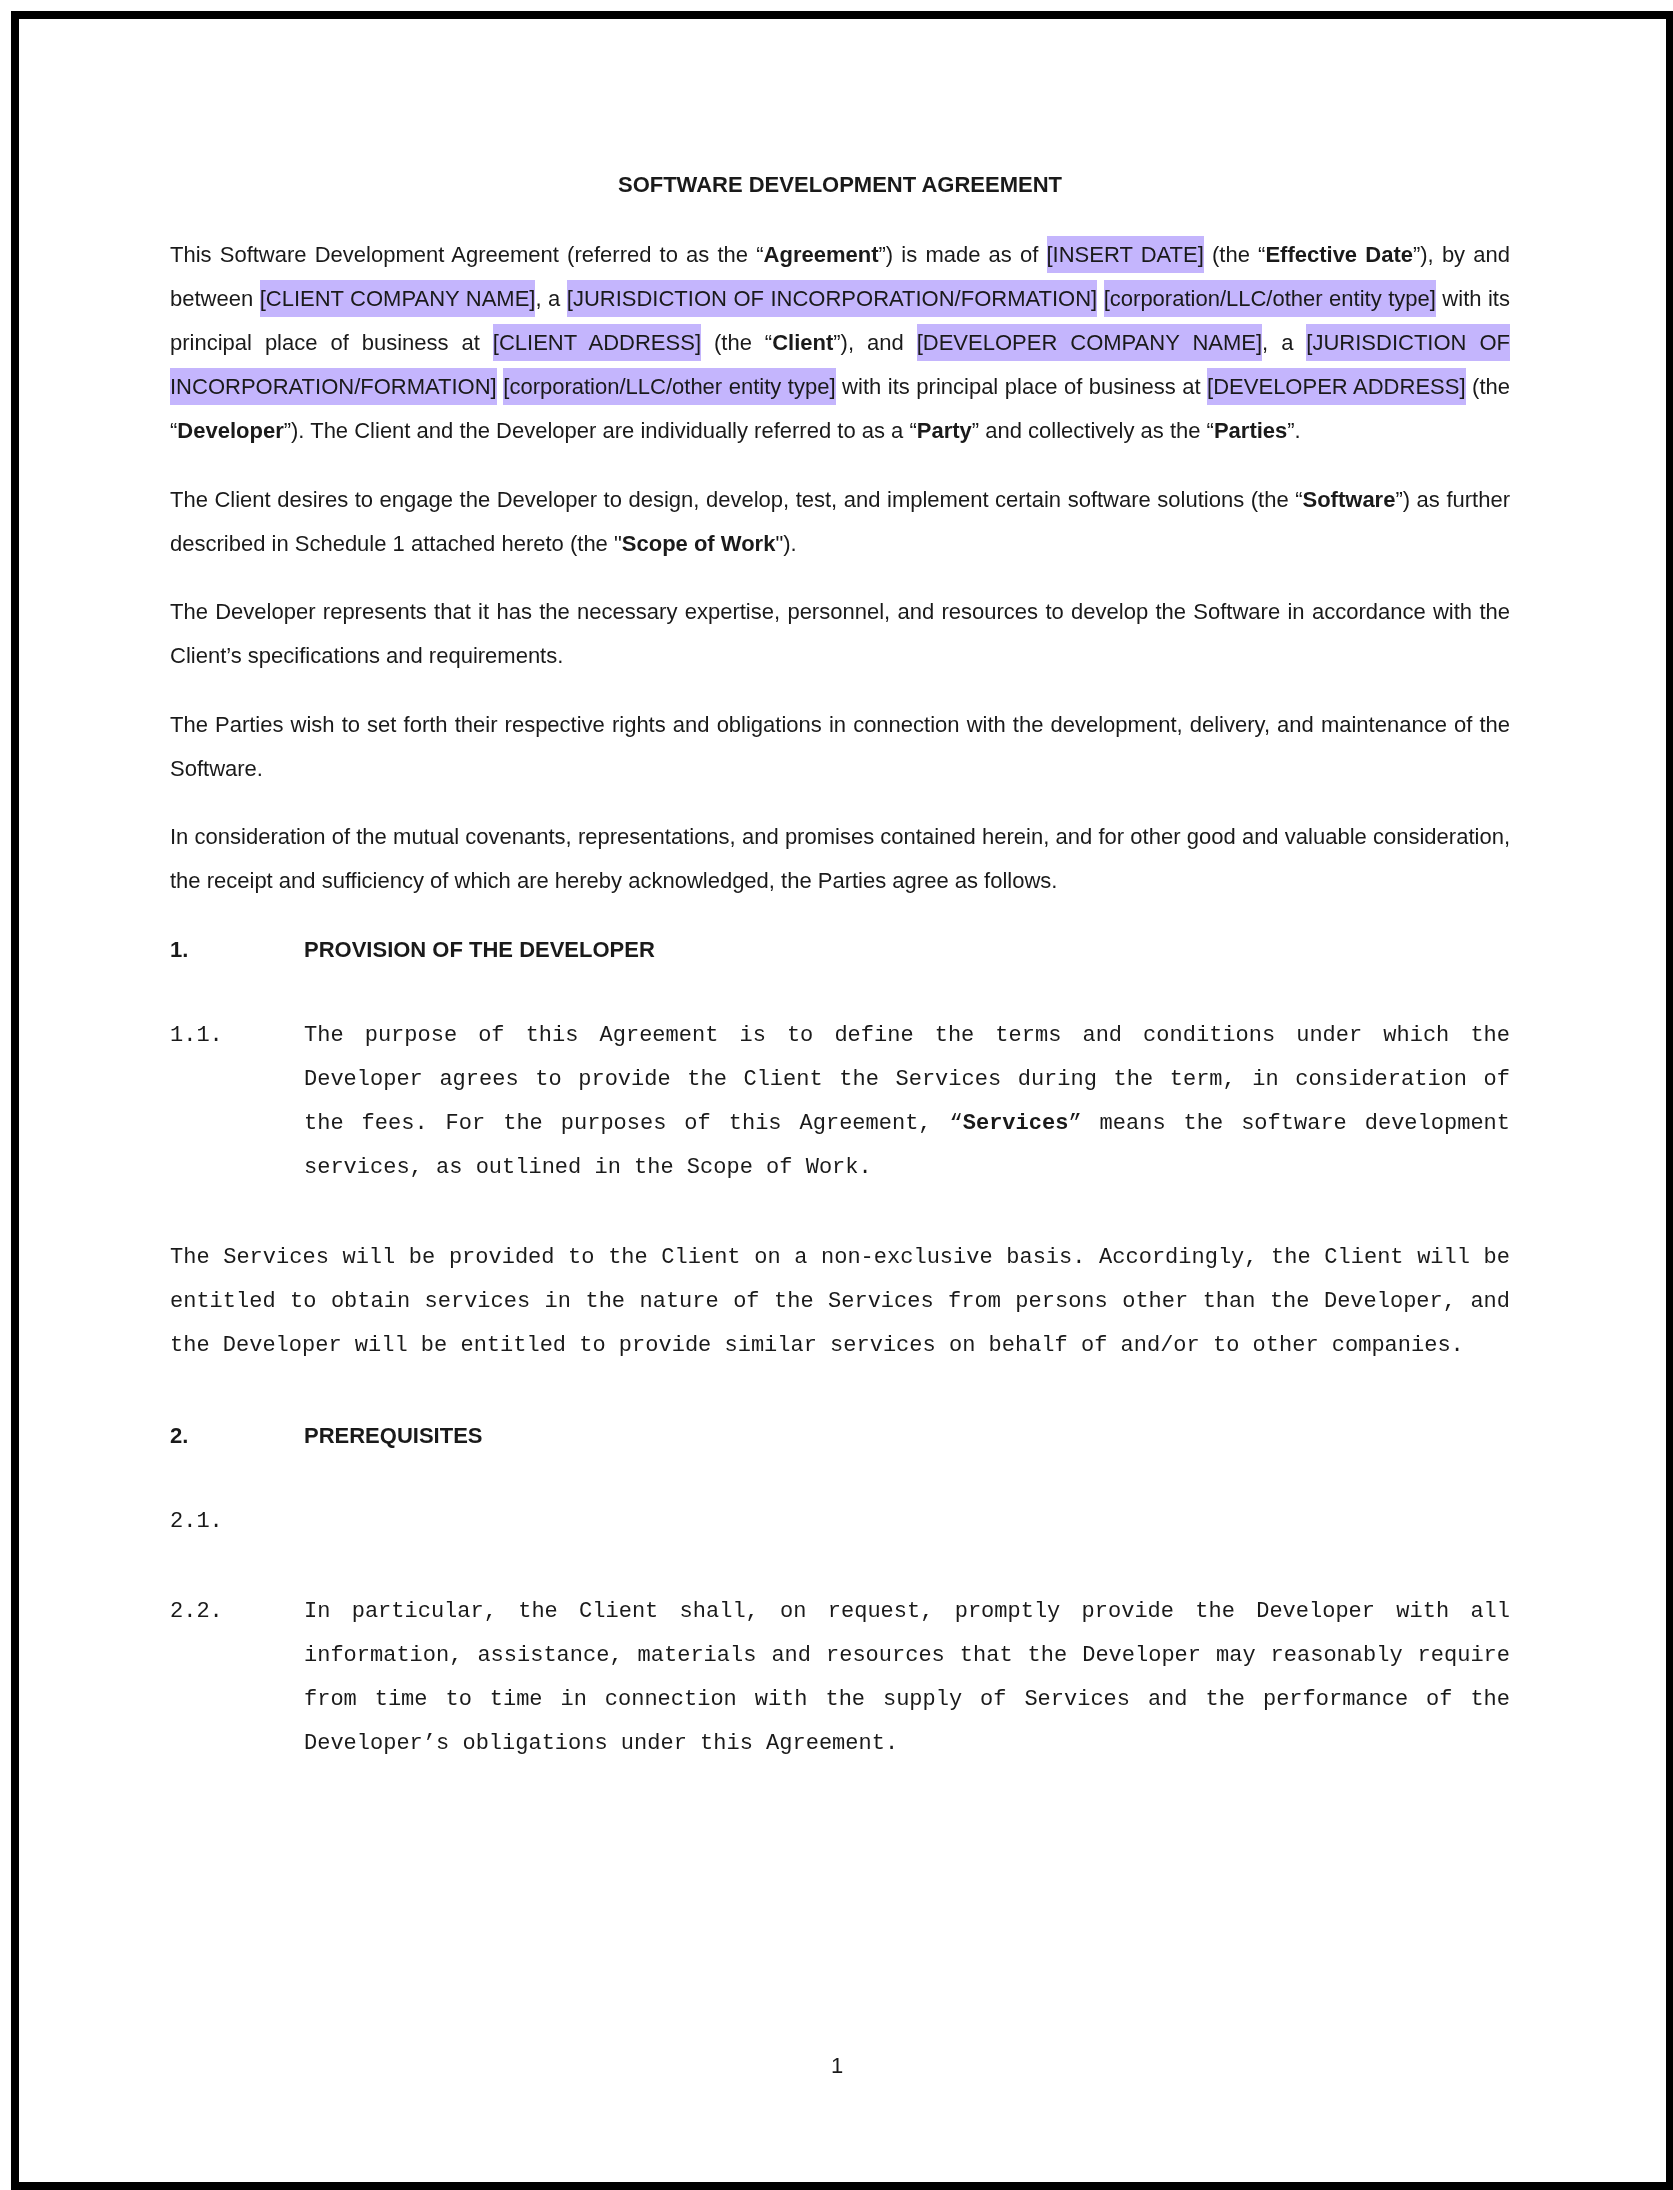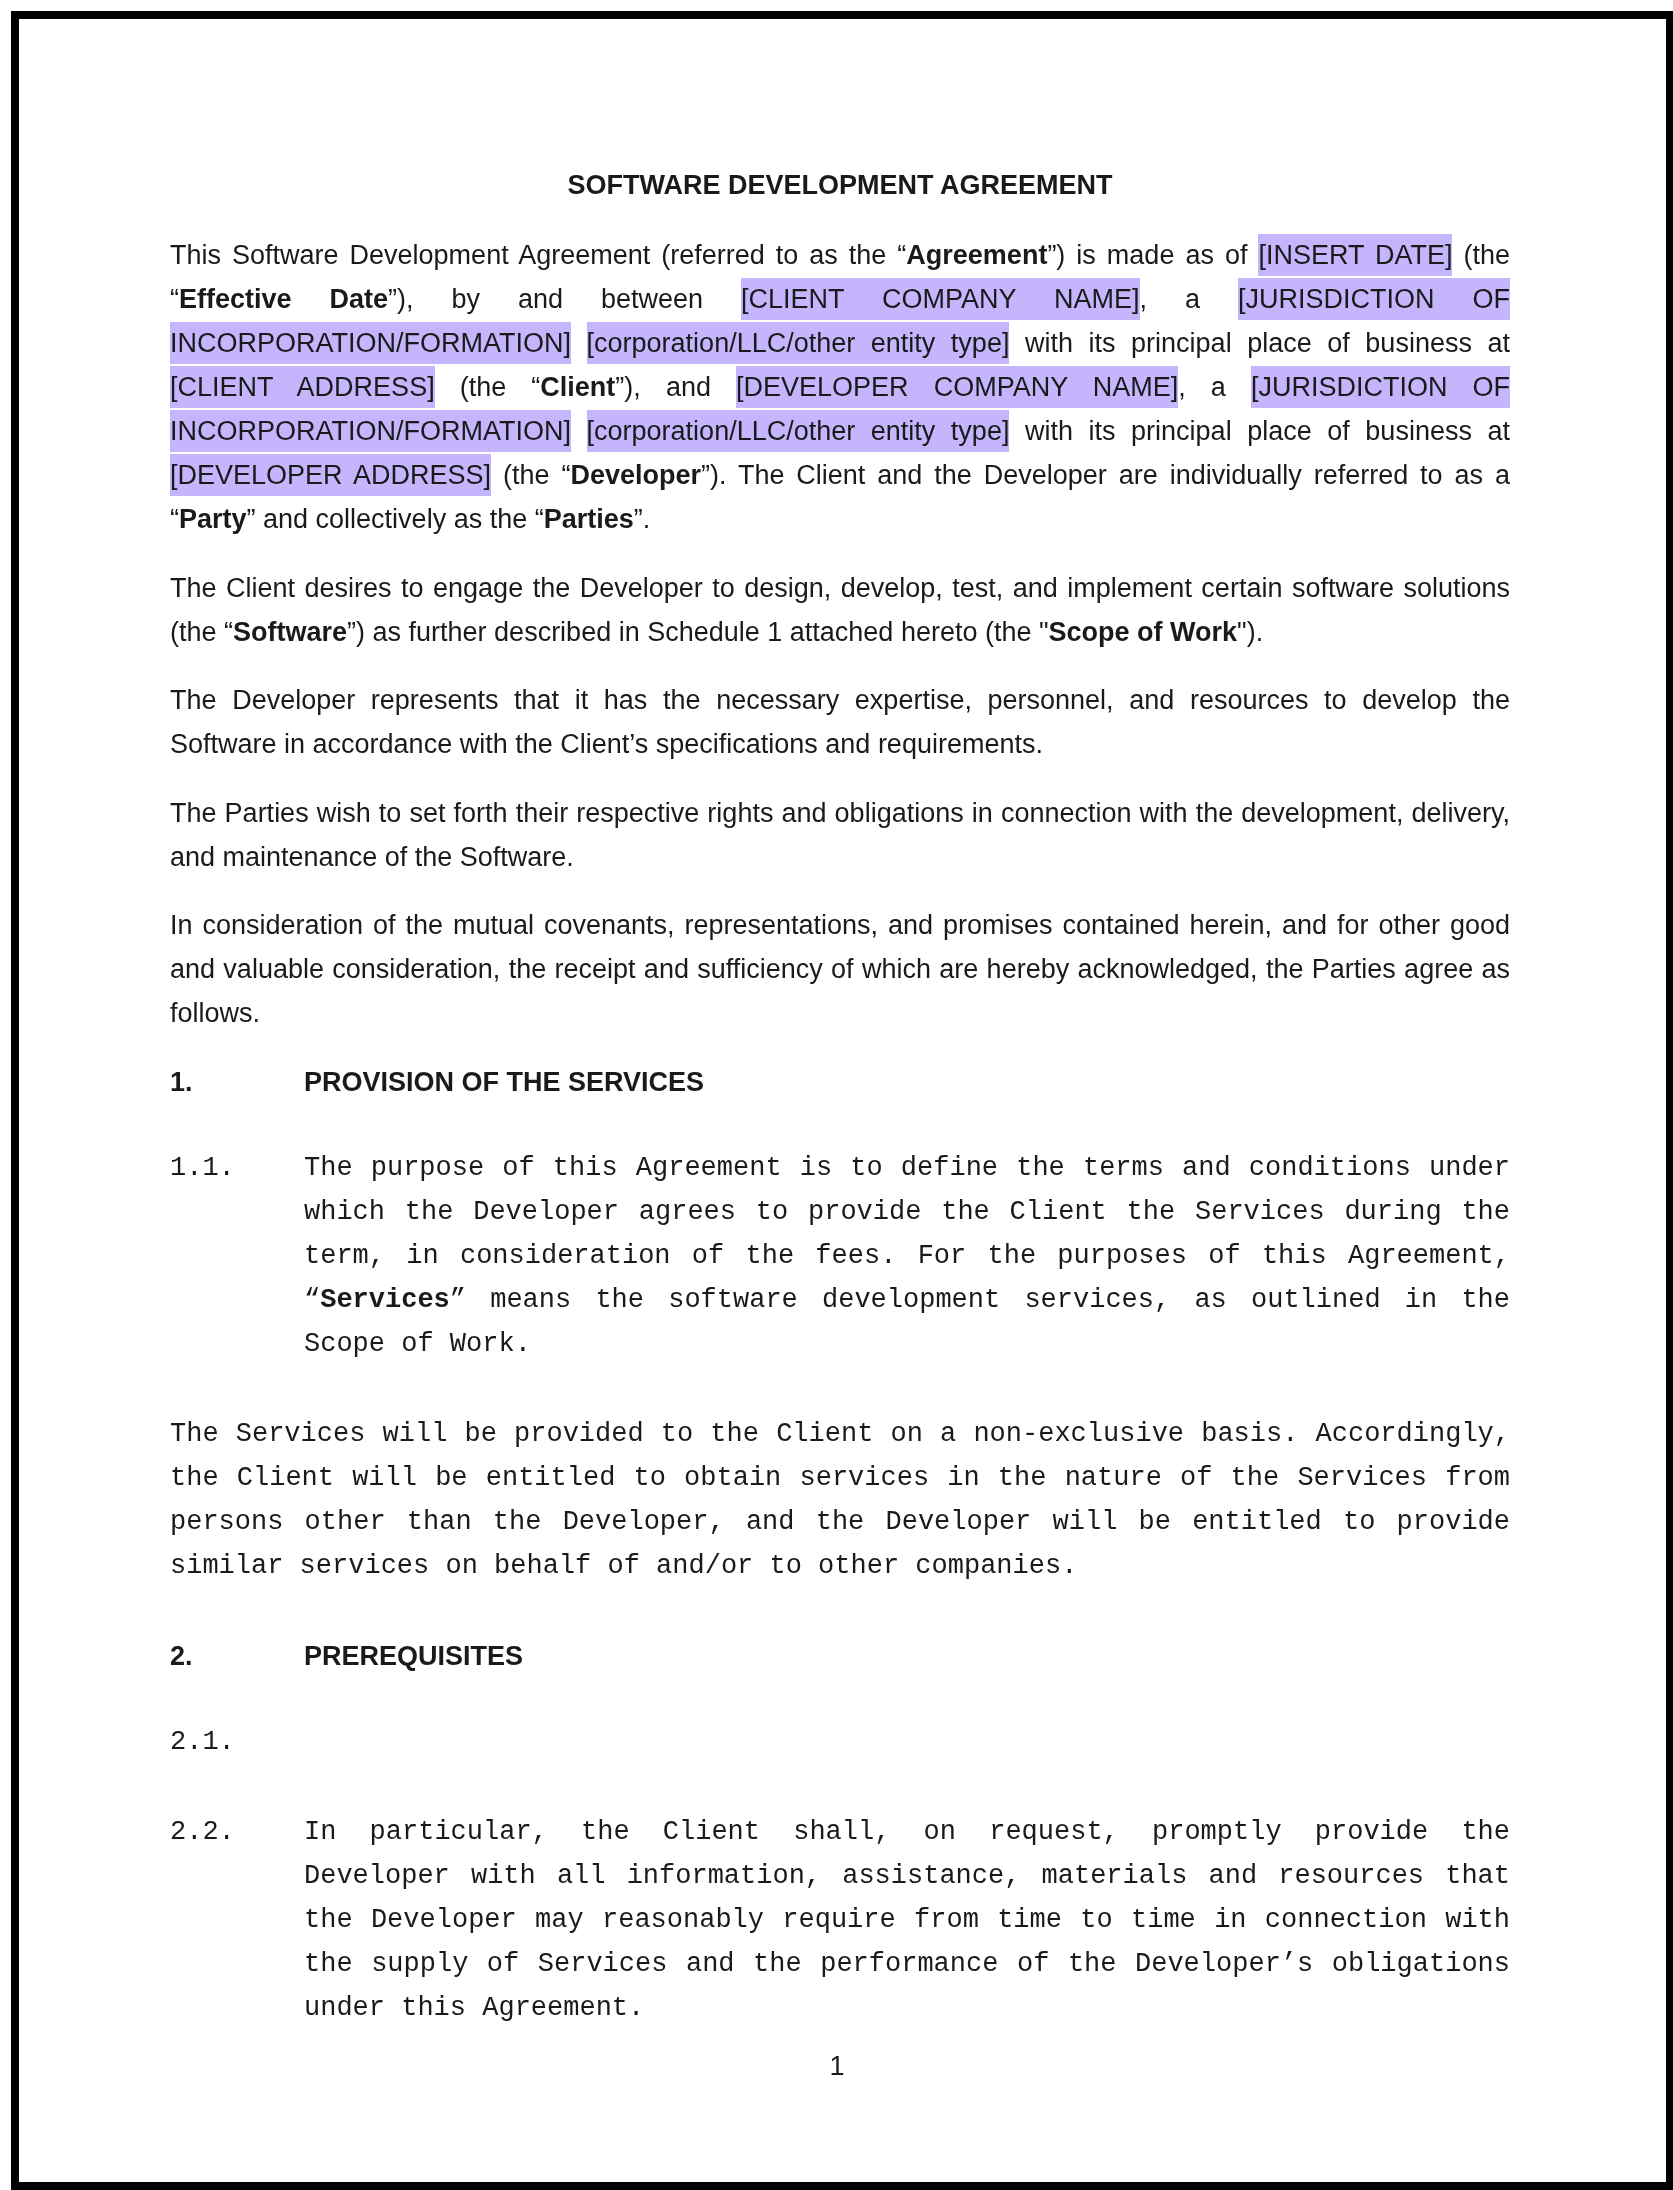--- a/index.html
+++ b/index.html
@@ -18,21 +18,21 @@
     border: 8.8px solid #000000;
     pointer-events: none;
   }
   .content {
     position: absolute;
     left: 0; top: 0;
     padding: 163px 0 0 170px;
     width: 1340px;
   }
   .para, .item-body, .num, .heading-text, .page-number {
-    font-size: 27px;
+    font-size: 22px;
     line-height: 44px;
   }
   .para {
     margin: 0 0 24.6px 0;
     text-align: justify;
   }
   .title {
     text-align: center;
     font-weight: bold;
     margin: 0 0 26px 0;
@@ -76,21 +76,21 @@
     <div>
         <p class="para"><span>This Software Development Agreement (referred to as the “</span><span class="b">Agreement</span><span>”) is made as of </span><span class="hl">[INSERT DATE]</span><span> (the “</span><span class="b">Effective Date</span><span>”), by and between </span><span class="hl">[CLIENT COMPANY NAME]</span><span>, a </span><span class="hl">[JURISDICTION OF INCORPORATION/FORMATION]</span><span> </span><span class="hl">[corporation/LLC/other entity type]</span><span> with its principal place of business at </span><span class="hl">[CLIENT ADDRESS]</span><span> (the “</span><span class="b">Client</span><span>”), and </span><span class="hl">[DEVELOPER COMPANY NAME]</span><span>, a </span><span class="hl">[JURISDICTION OF INCORPORATION/FORMATION]</span><span> </span><span class="hl">[corporation/LLC/other entity type]</span><span> with its principal place of business at </span><span class="hl">[DEVELOPER ADDRESS]</span><span> (the “</span><span class="b">Developer</span><span>”). The Client and the Developer are individually referred to as a “</span><span class="b">Party</span><span>” and collectively as the “</span><span class="b">Parties</span><span>”.</span></p>
         <p class="para"><span>The Client desires to engage the Developer to design, develop, test, and implement certain software solutions (the “</span><span class="b">Software</span><span>”) as further described in Schedule 1 attached hereto (the "</span><span class="b">Scope of Work</span><span>").</span></p>
         <p class="para"><span>The Developer represents that it has the necessary expertise, personnel, and resources to develop the Software in accordance with the Client’s specifications and requirements.</span></p>
         <p class="para"><span>The Parties wish to set forth their respective rights and obligations in connection with the development, delivery, and maintenance of the Software.</span></p>
         <p class="para"><span>In consideration of the mutual covenants, representations, and promises contained herein, and for other good and valuable consideration, the receipt and sufficiency of which are hereby acknowledged, the Parties agree as follows.</span></p>
       </div>
     <div>
         <div class="section-heading">
           <span class="num">1.</span>
-          <span class="heading-text">PROVISION OF THE SERVICES</span>
+          <span class="heading-text">PROVISION OF THE DEVELOPER</span>
         </div>
         <div class="item">
           <span class="num">1.1.</span>
           <div class="item-body"><span>The purpose of this Agreement is to define the terms and conditions under which the Developer agrees to provide the Client the Services during the term, in consideration of the fees. For the purposes of this Agreement, “</span><span class="b">Services</span><span>” means the software development services, as outlined in the Scope of Work.</span></div>
         </div>
         <div class="item">
           <div class="item-body"><span>The Services will be provided to the Client on a non-exclusive basis. Accordingly, the Client will be entitled to obtain services in the nature of the Services from persons other than the Developer, and the Developer will be entitled to provide similar services on behalf of and/or to other companies.</span></div>
         </div>
         <div class="section-heading">
           <span class="num">2.</span>

